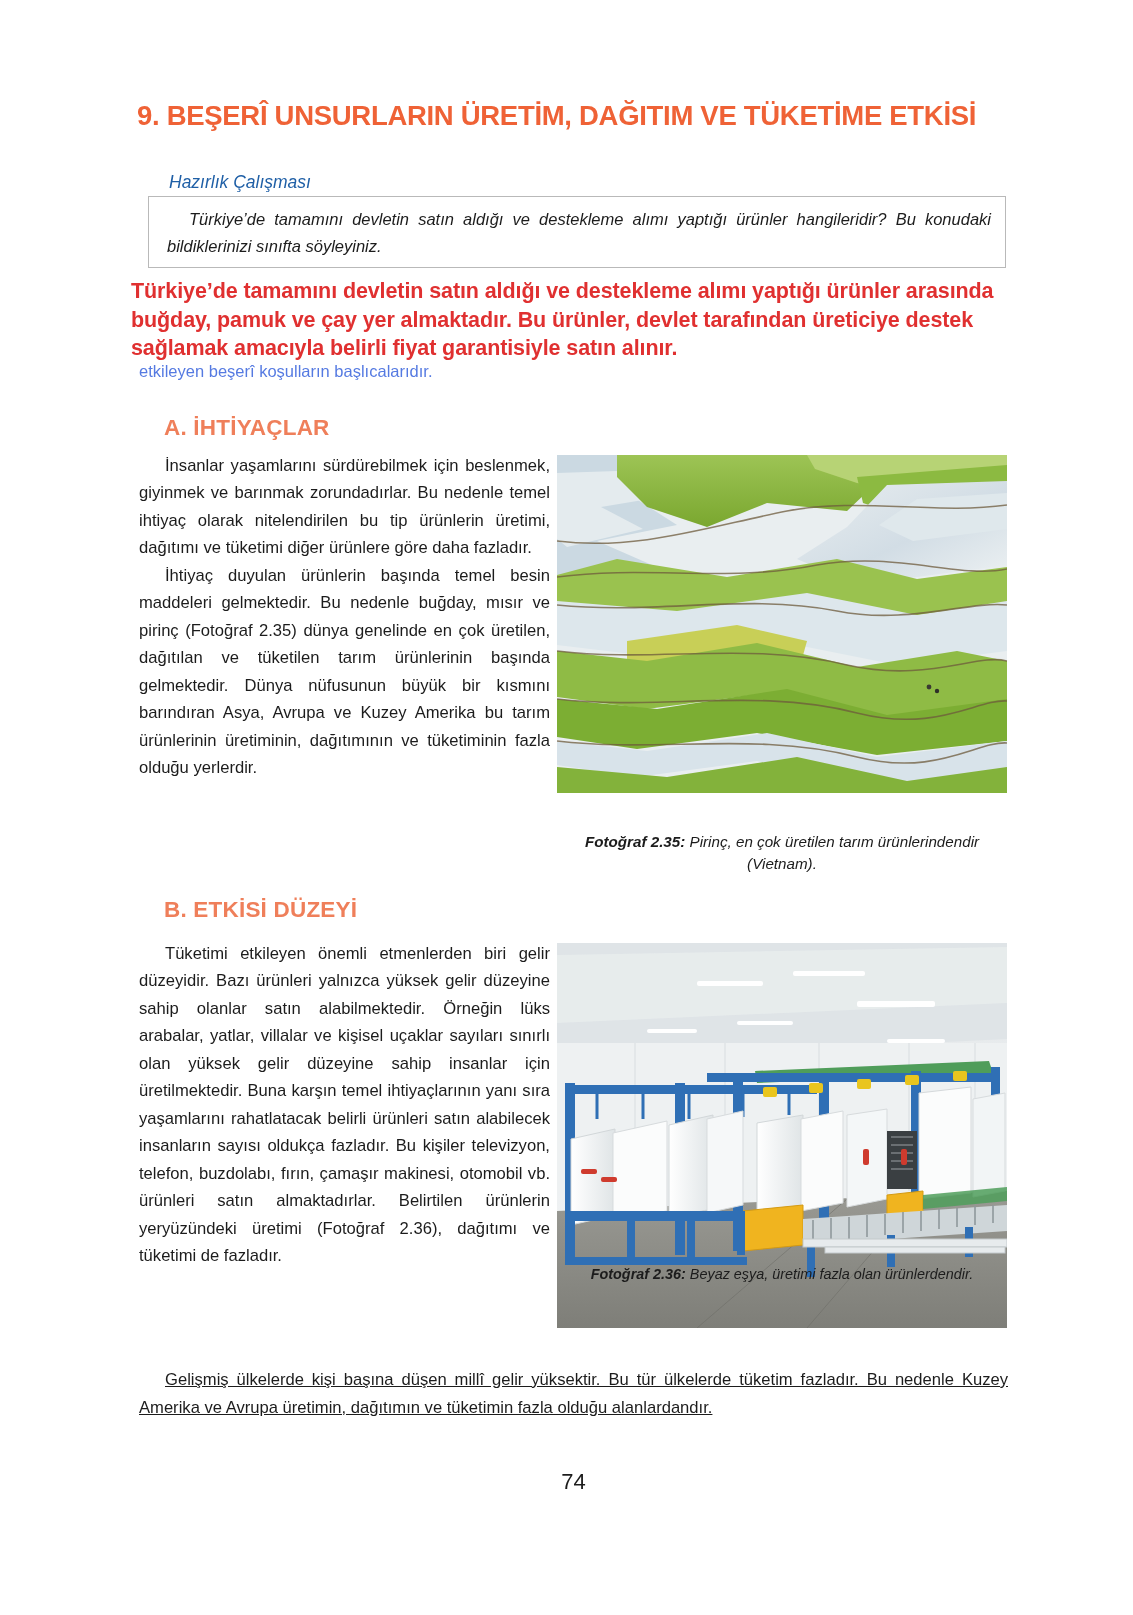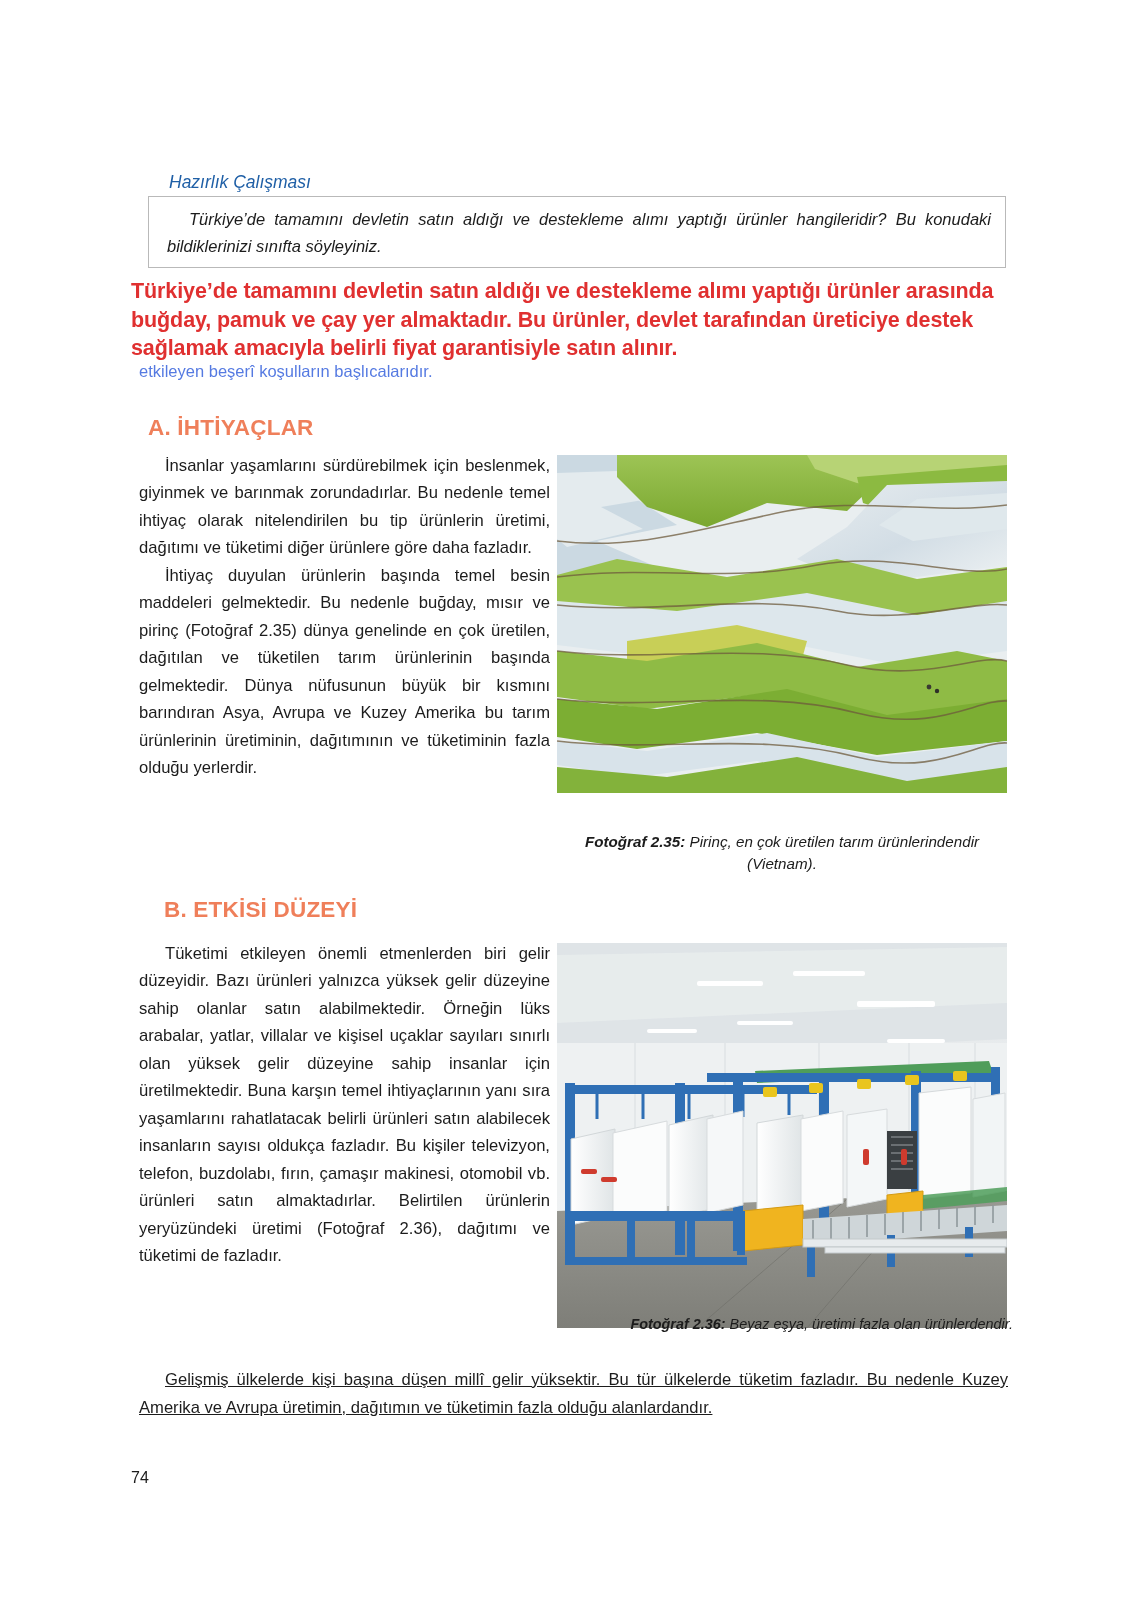--- a/index.html
+++ b/index.html
@@ -96,21 +96,21 @@
   }
 
   
   .sec-head {
     position: absolute;
     font-size: 22.5px;
     font-weight: bold;
     color: #ef7f5a;
     letter-spacing: 0.2px;
   }
-  #sec-a { left: 17px; top: 415px; }
+  #sec-a { left: 33px; top: 415px; }
   #sec-b { left: 33px; top: 897px; }
 
   
   .col-text {
     position: absolute;
     left: 8px;
     width: 411px;
     font-size: 16.6px;
     color: #1c1c1c;
     line-height: 1.655;
@@ -164,46 +164,48 @@
   }
   #cap-235 {
     left: 426px;
     top: 803px;
     width: 450px;
     text-align: center;
     margin-top: 28px;
   }
   #cap-236 {
     left: 420px;
-    top: 1314px;
+    top: 1264px;
     width: 462px;
-    text-align: right;
+    text-align: center;
     font-size: 14.4px;
   }
   .caption b {
     font-weight: bold;
     font-style: italic;
   }
 
   
   .page-number {
     position: absolute;
     left: 0;
     top: 1469px;
     width: 885px;
-    font-size: 16px;
+    text-align: center;
+    font-size: 22px;
     color: #1c1c1c;
   }
 </style>
 </head>
 <body>
 
 <div class="page">
   <div class="content">
 
+    <div class="chapter-title">9. BEŞERÎ UNSURLARIN ÜRETİM, DAĞITIM VE TÜKETİME ETKİSİ</div>
 
     <div class="prep-label">Hazırlık Çalışması</div>
     <div class="prep-box">
       <div class="prep-text">Türkiye’de tamamını devletin satın aldığı ve destekleme alımı yaptığı ürünler hangileridir? Bu konudaki bildiklerinizi sınıfta söyleyiniz.</div>
     </div>
 
     <div class="answer-red">Türkiye’de tamamını devletin satın aldığı ve destekleme alımı yaptığı ürünler arasında buğday, pamuk ve çay yer almaktadır. Bu ürünler, devlet tarafından üreticiye destek sağlamak amacıyla belirli fiyat garantisiyle satın alınır.</div>
 
     <div class="leftover-line">etkileyen beşerî koşulların başlıcalarıdır.</div>
 

